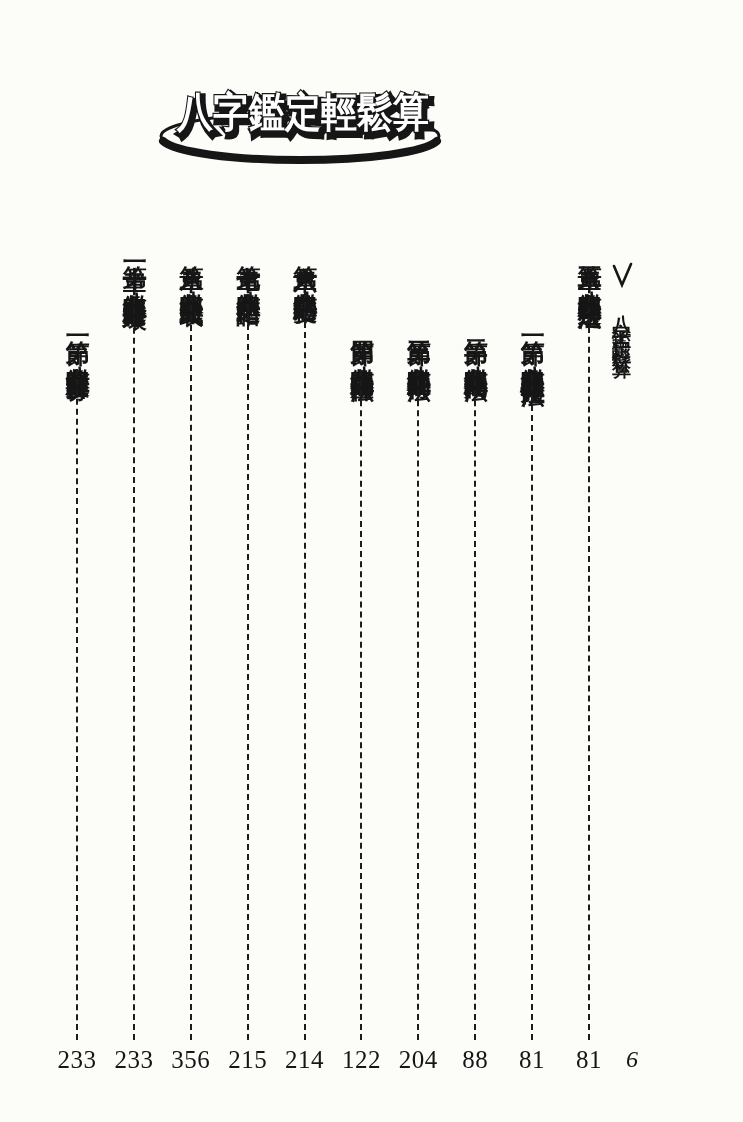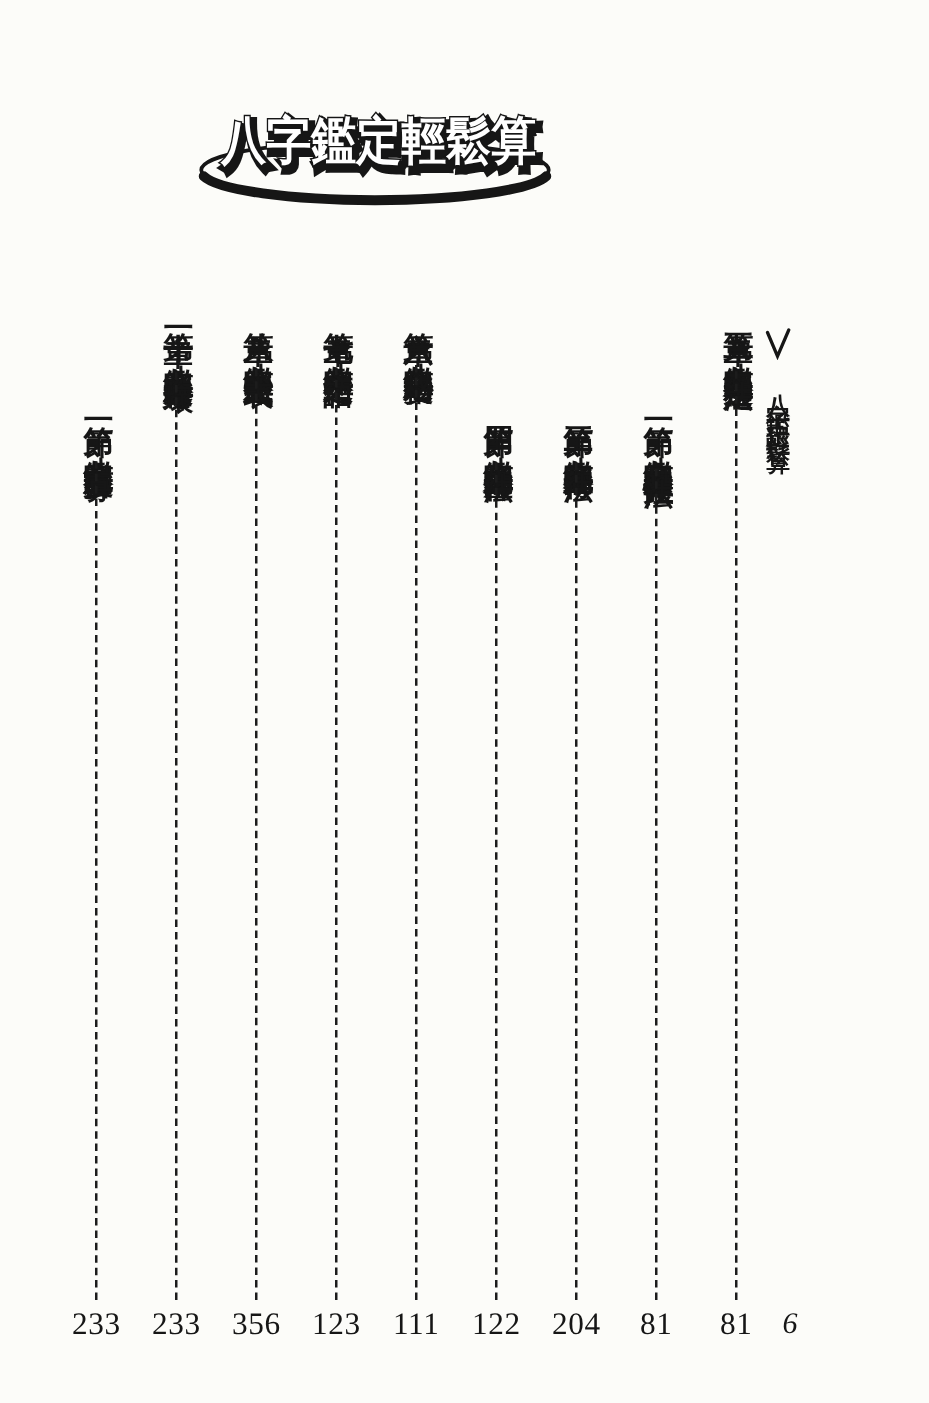--- a/index.html
+++ b/index.html
@@ -71,43 +71,48 @@
     <div class="leader"></div>
     <div class="pagenum">81</div>
   </div>
 
   <div class="toc-col level-section">
     <div class="vtext"><span>第一節</span><span class="entry-gap"></span><span>八字鑑定中的月令與體性法</span></div>
     <div class="leader"></div>
     <div class="pagenum">81</div>
   </div>
 
+  <div class="toc-col level-section">
+    <div class="vtext"><span>第二節</span><span class="entry-gap"></span><span>八字鑑定中的格局法</span></div>
+    <div class="leader"></div>
+    <div class="pagenum">88</div>
+  </div>
 
   <div class="toc-col level-section">
     <div class="vtext"><span>第三節</span><span class="entry-gap"></span><span>八字鑑定中的五行法</span></div>
     <div class="leader"></div>
     <div class="pagenum">204</div>
   </div>
 
   <div class="toc-col level-section">
     <div class="vtext"><span>第四節</span><span class="entry-gap"></span><span>八字鑑定中的虛神法</span></div>
     <div class="leader"></div>
     <div class="pagenum">122</div>
   </div>
 
   <div class="toc-col level-chapter">
     <div class="vtext"><span>第六章</span><span class="entry-gap"></span><span>八字鑑定的變格</span></div>
     <div class="leader"></div>
-    <div class="pagenum">111</div>
+    <div class="pagenum">214</div>
   </div>
 
   <div class="toc-col level-chapter">
     <div class="vtext"><span>第七章</span><span class="entry-gap"></span><span>八字鑑定中之術語</span></div>
     <div class="leader"></div>
-    <div class="pagenum">123</div>
+    <div class="pagenum">215</div>
   </div>
 
   <div class="toc-col level-chapter">
     <div class="vtext"><span>第八章</span><span class="entry-gap"></span><span>八字鑑定中之命式表</span></div>
     <div class="leader"></div>
     <div class="pagenum">356</div>
   </div>
 
 
 

